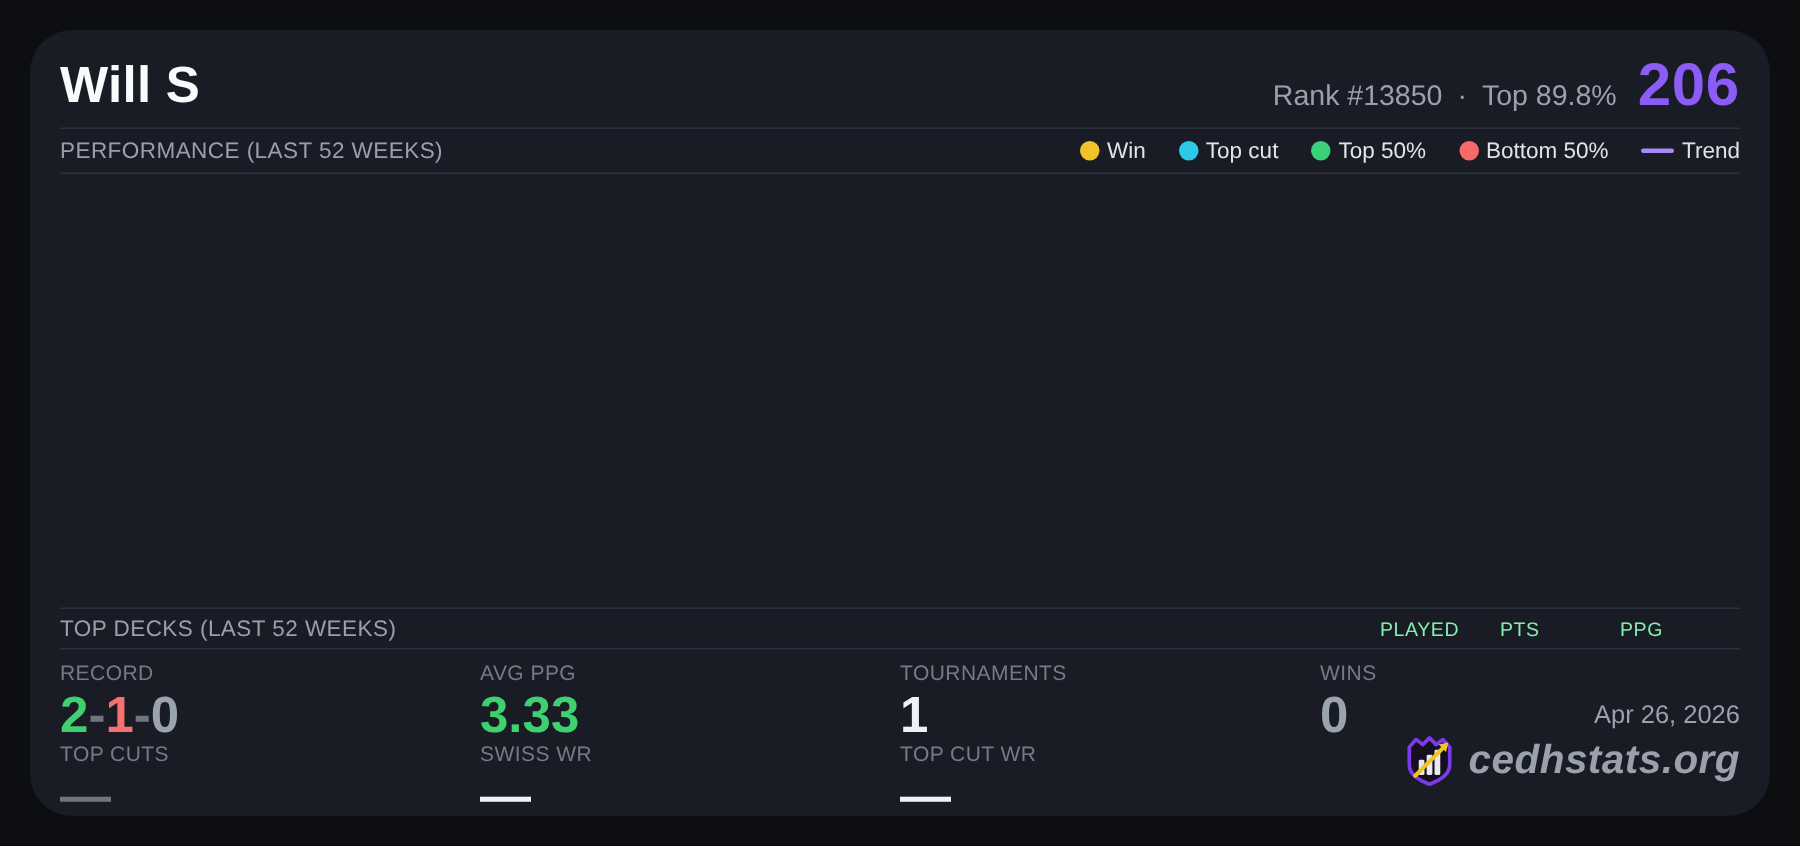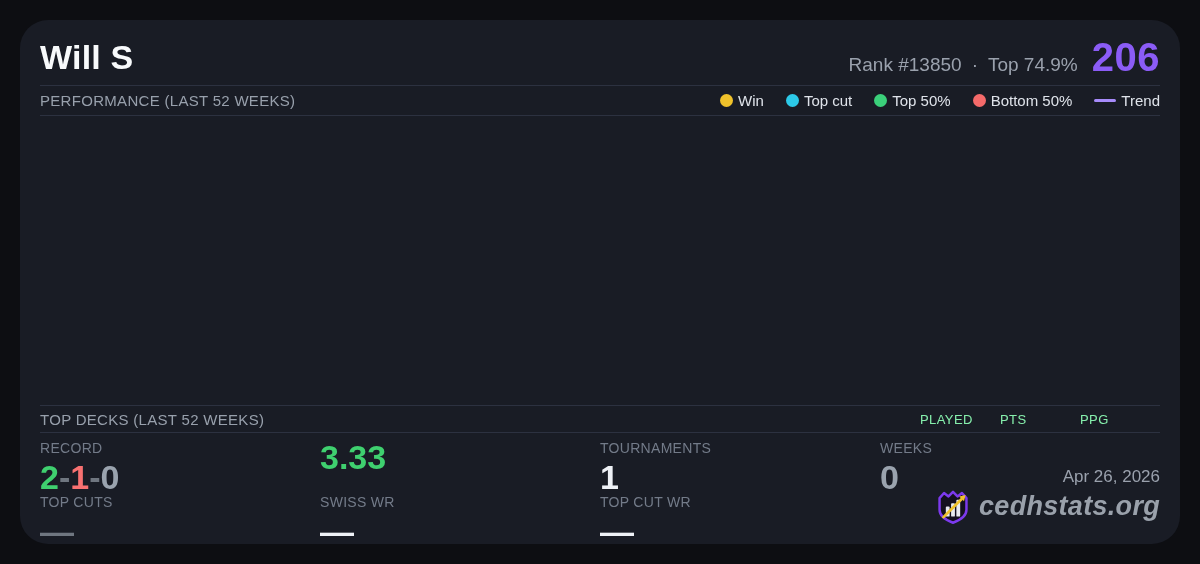--- a/index.html
+++ b/index.html
@@ -52,21 +52,21 @@
 <body>
 
 <div class="card">
 
   <div class="header-row">
     <div class="player-name">Will S</div>
     <div class="header-right">
       <div class="rank-text">
         <span>Rank #13850</span>
         <span>·</span>
-        <span>Top 74.9%</span>
+        <span>Top 89.8%</span>
       </div>
       <div class="score" style="color: rgb(139, 92, 246);">206</div>
     </div>
   </div>
 
   <div class="hr"></div>
 
   <div class="perf-row">
     <div class="section-title">PERFORMANCE (LAST 52 WEEKS)</div>
     <div class="legend">
@@ -113,30 +113,31 @@
   <div class="stats">
 
     <div>
       <div class="stat-label">RECORD</div>
       <div class="stat-value record-value">
         <span style="color: rgb(63, 208, 111);">2</span><span style="color: rgb(111, 118, 128);">-</span><span style="color: rgb(248, 113, 113);">1</span><span style="color: rgb(111, 118, 128);">-</span><span style="color: rgb(154, 163, 174);">0</span>
       </div>
     </div>
 
     <div>
+      <div class="stat-label">AVG PPG</div>
       <div class="stat-value" style="color: rgb(63, 208, 111);">3.33</div>
     </div>
 
     <div>
       <div class="stat-label">TOURNAMENTS</div>
       <div class="stat-value" style="color: rgb(238, 241, 246);">1</div>
     </div>
 
     <div>
-      <div class="stat-label">WEEKS</div>
+      <div class="stat-label">WINS</div>
       <div class="stat-value" style="color: rgb(154, 163, 174);">0</div>
     </div>
 
     <div>
       <div class="stat-label">TOP CUTS</div>
       <div class="stat-value" style="color: rgb(111, 118, 128);">—</div>
     </div>
 
     <div>
       <div class="stat-label">SWISS WR</div>

